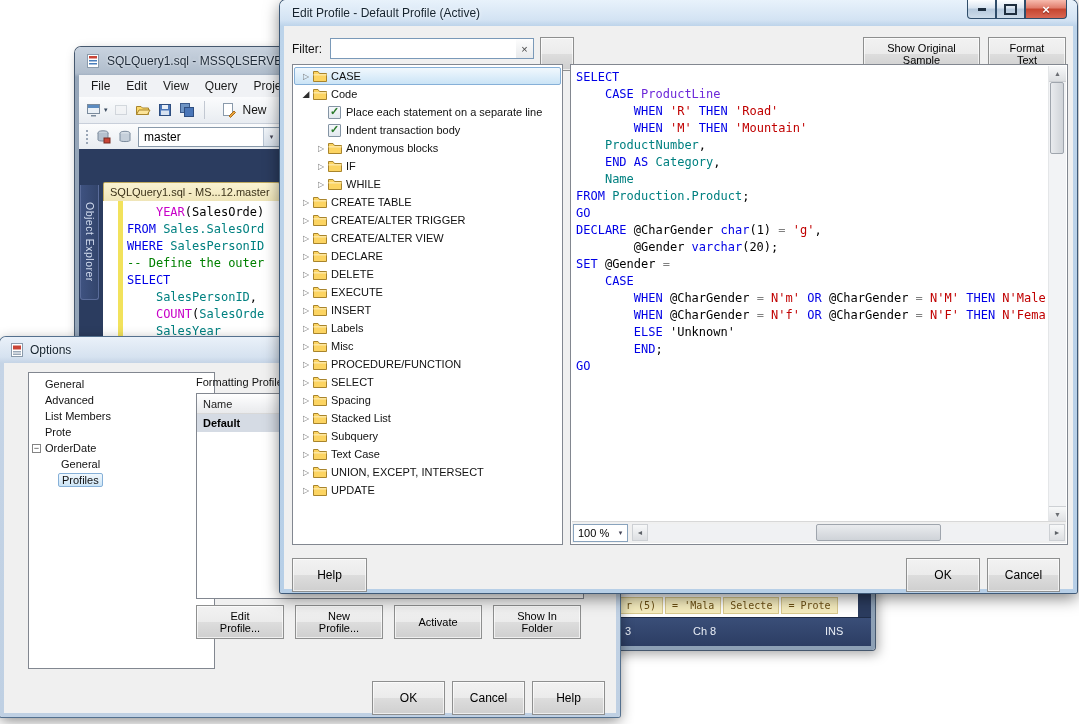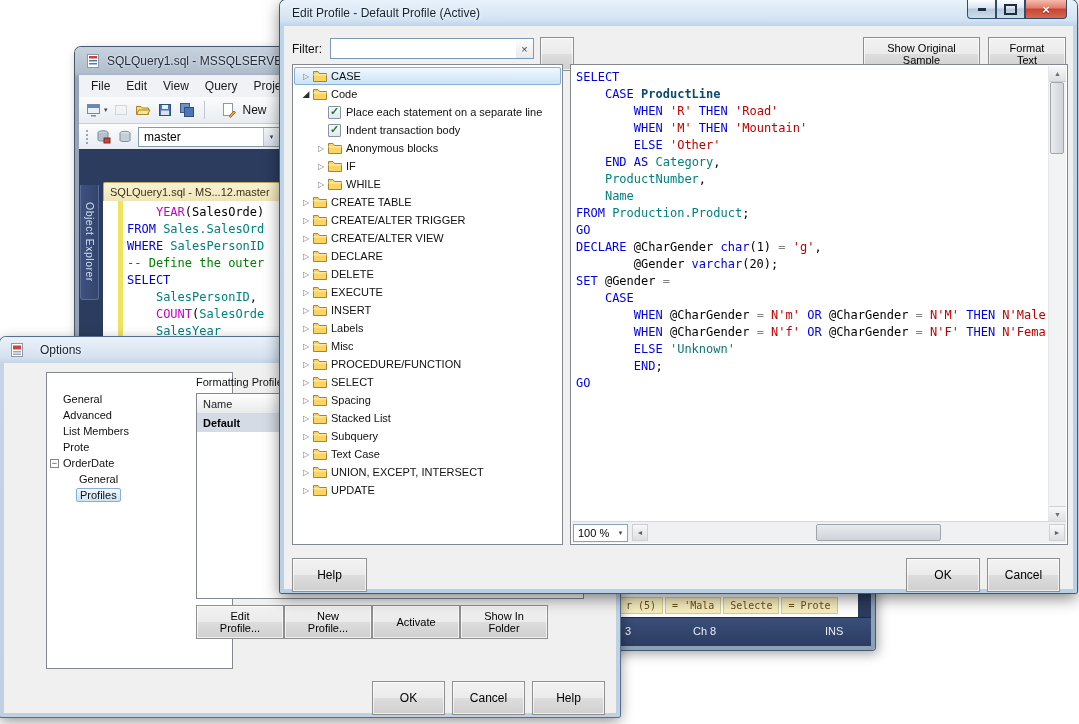--- a/index.html
+++ b/index.html
@@ -51,33 +51,33 @@
   .statusbar{position:absolute;left:0;right:0;bottom:0;height:28px;background:linear-gradient(#3A4E78,#2C3D63);border-top:1px solid #1E2C48;}
   .statusbar span{position:absolute;top:7px;font-size:11px;color:#E8EDF5;}
   .st-col{left:546px;} .st-ch{left:614px;} .st-ins{left:746px;}
 
   
   #options{position:absolute;left:0;top:337px;width:620px;height:380px;z-index:2;border-radius:6px 6px 2px 2px;
         background:linear-gradient(180deg,#EAF1F9 0,#D6E2F0 20px,#C5D4E6 26px,#BFD0E3 100%);
         box-shadow:0 0 0 1px #54708E,0 4px 14px rgba(0,0,0,.45);}
   .opt-body{position:absolute;left:4px;right:4px;top:26px;bottom:4px;background:#F0F0F0;}
   .dlg-title{position:absolute;top:6px;font-size:12px;color:#15232E;white-space:nowrap;text-shadow:0 0 4px #fff;}
-  #options .dlg-title{left:40px;}
+  #options .dlg-title{left:30px;}
   .opt-icon{position:absolute;left:9px;top:5px;}
-  .opt-tree{position:absolute;left:28px;top:35px;width:187px;height:297px;background:#fff;border:1px solid #828790;box-sizing:border-box;padding-top:18px;overflow:hidden;margin-left:18px;}
+  .opt-tree{position:absolute;left:28px;top:35px;width:187px;height:297px;background:#fff;border:1px solid #828790;box-sizing:border-box;padding-top:3px;overflow:hidden;}
   .opt-row{height:16px;display:flex;align-items:center;font-size:11px;color:#111;white-space:nowrap;box-sizing:border-box;}
   .opt-row .pm{width:9px;height:9px;border:1px solid #848484;background:#fff;font-size:9px;line-height:7px;text-align:center;color:#333;margin-right:4px;flex:none;box-sizing:border-box;}
   .opt-row.sel .txt{background:linear-gradient(#F1F8FD,#CBE4F6);border:1px solid #86B0D8;border-radius:2px;padding:0 3px;margin-left:-3px;}
   .opt-label{position:absolute;left:196px;top:39px;font-size:11px;color:#111;white-space:nowrap;}
   .opt-list{position:absolute;left:196px;top:56px;width:388px;height:206px;background:#fff;border:1px solid #828790;box-sizing:border-box;overflow:hidden;}
   .opt-list-header{height:19px;background:linear-gradient(#FFFFFF,#F1F2F4 60%,#E9EAEC);border-bottom:1px solid #D8D8D8;
         font-size:11px;color:#222;display:flex;align-items:center;padding-left:6px;}
   .opt-list-row{height:18px;display:flex;align-items:center;padding-left:6px;font-size:11px;}
   .opt-list-row.sel{background:#D5DBE4;font-weight:bold;}
-  .opt-actions{position:absolute;left:196px;top:268px;display:flex;}
+  .opt-actions{position:absolute;left:196px;top:268px;display:flex;gap:11px;}
   .opt-actions .btn7{width:88px;height:24px;font-size:11px;}
   .opt-ok{position:absolute;left:372px;top:344px;width:73px;height:23px;}
   .opt-cancel{position:absolute;left:452px;top:344px;width:73px;height:23px;}
   .opt-help{position:absolute;left:532px;top:344px;width:73px;height:23px;}
 
   
   #edit-profile{position:absolute;left:280px;top:0;width:797px;height:593px;z-index:3;border-radius:6px 6px 2px 2px;
         background:linear-gradient(180deg,#E8F2FB 0,#D3E3F3 20px,#BDD4EA 26px,#B7CFE7 100%);
         box-shadow:0 0 0 1px #3F5A78,0 5px 16px rgba(0,0,0,.5);}
   #edit-profile .dlg-title{left:12px;}
@@ -569,36 +569,35 @@
               <path d="M0.5 4.8 H13.5" stroke="#FDE8A8" stroke-width="1.4"></path>
             </svg>
           </span>
           <span class="lbl">UPDATE</span>
         </div>
       </div>
 
     <div class="ep-preview panel">
       <div class="ep-code" id="ep-code">
           <div class="cl"><span style="color: rgb(0, 0, 230);">SELECT</span></div>
-          <div class="cl"><span style="color: rgb(0, 0, 0);">    </span><span style="color: rgb(0, 0, 230);">CASE</span><span style="color: rgb(0, 0, 0);"> </span><span style="color: #0c4a6e; font-weight: bold;">ProductLine</span></div>
+          <div class="cl"><span style="color: rgb(0, 0, 0);">    </span><span style="color: rgb(0, 0, 230);">CASE</span><span style="color: rgb(0, 0, 0);"> </span><span style="color: #6d28d9;">ProductLine</span></div>
           <div class="cl"><span style="color: rgb(0, 0, 0);">        </span><span style="color: rgb(0, 0, 230);">WHEN</span><span style="color: rgb(0, 0, 0);"> </span><span style="color: rgb(192, 0, 0);">'R'</span><span style="color: rgb(0, 0, 0);"> </span><span style="color: rgb(0, 0, 230);">THEN</span><span style="color: rgb(0, 0, 0);"> </span><span style="color: rgb(192, 0, 0);">'Road'</span></div>
           <div class="cl"><span style="color: rgb(0, 0, 0);">        </span><span style="color: rgb(0, 0, 230);">WHEN</span><span style="color: rgb(0, 0, 0);"> </span><span style="color: rgb(192, 0, 0);">'M'</span><span style="color: rgb(0, 0, 0);"> </span><span style="color: rgb(0, 0, 230);">THEN</span><span style="color: rgb(0, 0, 0);"> </span><span style="color: rgb(192, 0, 0);">'Mountain'</span></div>
-          <div class="cl"><span style="color: rgb(0, 0, 0);">        </span><span style="color: rgb(0, 0, 230);">ELSE</span><span style="color: rgb(0, 0, 0);"> </span><span style="color: rgb(192, 0, 0);">'Other'</span></div>
+          <div class="cl"><span style="color: rgb(0, 0, 0);">    </span><span style="color: rgb(0, 128, 128);">ProductNumber</span><span style="color: rgb(0, 0, 0);">,</span></div>
           <div class="cl"><span style="color: rgb(0, 0, 0);">    </span><span style="color: rgb(0, 0, 230);">END</span><span style="color: rgb(0, 0, 0);"> </span><span style="color: rgb(0, 0, 230);">AS</span><span style="color: rgb(0, 0, 0);"> </span><span style="color: rgb(0, 128, 128);">Category</span><span style="color: rgb(0, 0, 0);">,</span></div>
-          <div class="cl"><span style="color: rgb(0, 0, 0);">    </span><span style="color: rgb(0, 128, 128);">ProductNumber</span><span style="color: rgb(0, 0, 0);">,</span></div>
           <div class="cl"><span style="color: rgb(0, 0, 0);">    </span><span style="color: rgb(0, 128, 128);">Name</span></div>
           <div class="cl"><span style="color: rgb(0, 0, 230);">FROM</span><span style="color: rgb(0, 0, 0);"> </span><span style="color: rgb(0, 128, 128);">Production.Product</span><span style="color: rgb(0, 0, 0);">;</span></div>
           <div class="cl"><span style="color: rgb(0, 0, 230);">GO</span></div>
           <div class="cl"><span style="color: rgb(0, 0, 230);">DECLARE</span><span style="color: rgb(0, 0, 0);"> @CharGender </span><span style="color: rgb(0, 0, 230);">char</span><span style="color: rgb(0, 0, 0);">(1) </span><span style="color: rgb(128, 128, 128);">=</span><span style="color: rgb(0, 0, 0);"> </span><span style="color: rgb(192, 0, 0);">'g'</span><span style="color: rgb(0, 0, 0);">,</span></div>
           <div class="cl"><span style="color: rgb(0, 0, 0);">        @Gender </span><span style="color: rgb(0, 0, 230);">varchar</span><span style="color: rgb(0, 0, 0);">(20);</span></div>
           <div class="cl"><span style="color: rgb(0, 0, 230);">SET</span><span style="color: rgb(0, 0, 0);"> @Gender </span><span style="color: rgb(128, 128, 128);">=</span></div>
           <div class="cl"><span style="color: rgb(0, 0, 0);">    </span><span style="color: rgb(0, 0, 230);">CASE</span></div>
           <div class="cl"><span style="color: rgb(0, 0, 0);">        </span><span style="color: rgb(0, 0, 230);">WHEN</span><span style="color: rgb(0, 0, 0);"> @CharGender </span><span style="color: rgb(128, 128, 128);">=</span><span style="color: rgb(0, 0, 0);"> </span><span style="color: rgb(192, 0, 0);">N'm'</span><span style="color: rgb(0, 0, 0);"> </span><span style="color: rgb(0, 0, 230);">OR</span><span style="color: rgb(0, 0, 0);"> @CharGender </span><span style="color: rgb(128, 128, 128);">=</span><span style="color: rgb(0, 0, 0);"> </span><span style="color: rgb(192, 0, 0);">N'M'</span><span style="color: rgb(0, 0, 0);"> </span><span style="color: rgb(0, 0, 230);">THEN</span><span style="color: rgb(0, 0, 0);"> </span><span style="color: rgb(192, 0, 0);">N'Male</span></div>
           <div class="cl"><span style="color: rgb(0, 0, 0);">        </span><span style="color: rgb(0, 0, 230);">WHEN</span><span style="color: rgb(0, 0, 0);"> @CharGender </span><span style="color: rgb(128, 128, 128);">=</span><span style="color: rgb(0, 0, 0);"> </span><span style="color: rgb(192, 0, 0);">N'f'</span><span style="color: rgb(0, 0, 0);"> </span><span style="color: rgb(0, 0, 230);">OR</span><span style="color: rgb(0, 0, 0);"> @CharGender </span><span style="color: rgb(128, 128, 128);">=</span><span style="color: rgb(0, 0, 0);"> </span><span style="color: rgb(192, 0, 0);">N'F'</span><span style="color: rgb(0, 0, 0);"> </span><span style="color: rgb(0, 0, 230);">THEN</span><span style="color: rgb(0, 0, 0);"> </span><span style="color: rgb(192, 0, 0);">N'Fema</span></div>
-          <div class="cl"><span style="color: rgb(0, 0, 0);">        </span><span style="color: rgb(0, 0, 230);">ELSE</span><span style="color: rgb(0, 0, 0);"> </span><span style="color: #0f766e;">'Unknown'</span></div>
+          <div class="cl"><span style="color: rgb(0, 0, 0);">        </span><span style="color: rgb(0, 0, 230);">ELSE</span><span style="color: rgb(0, 0, 0);"> </span><span style="color: #000000;">'Unknown'</span></div>
           <div class="cl"><span style="color: rgb(0, 0, 0);">        </span><span style="color: rgb(0, 0, 230);">END</span><span style="color: rgb(0, 0, 0);">;</span></div>
           <div class="cl"><span style="color: rgb(0, 0, 230);">GO</span></div>
         </div>
       <div class="ep-vscroll">
         <div class="vs-btn">▲</div>
         <div class="vs-thumb"></div>
         <div class="vs-btn bottom">▼</div>
       </div>
       <div class="ep-zoombar">
         <div class="zoom-combo">

